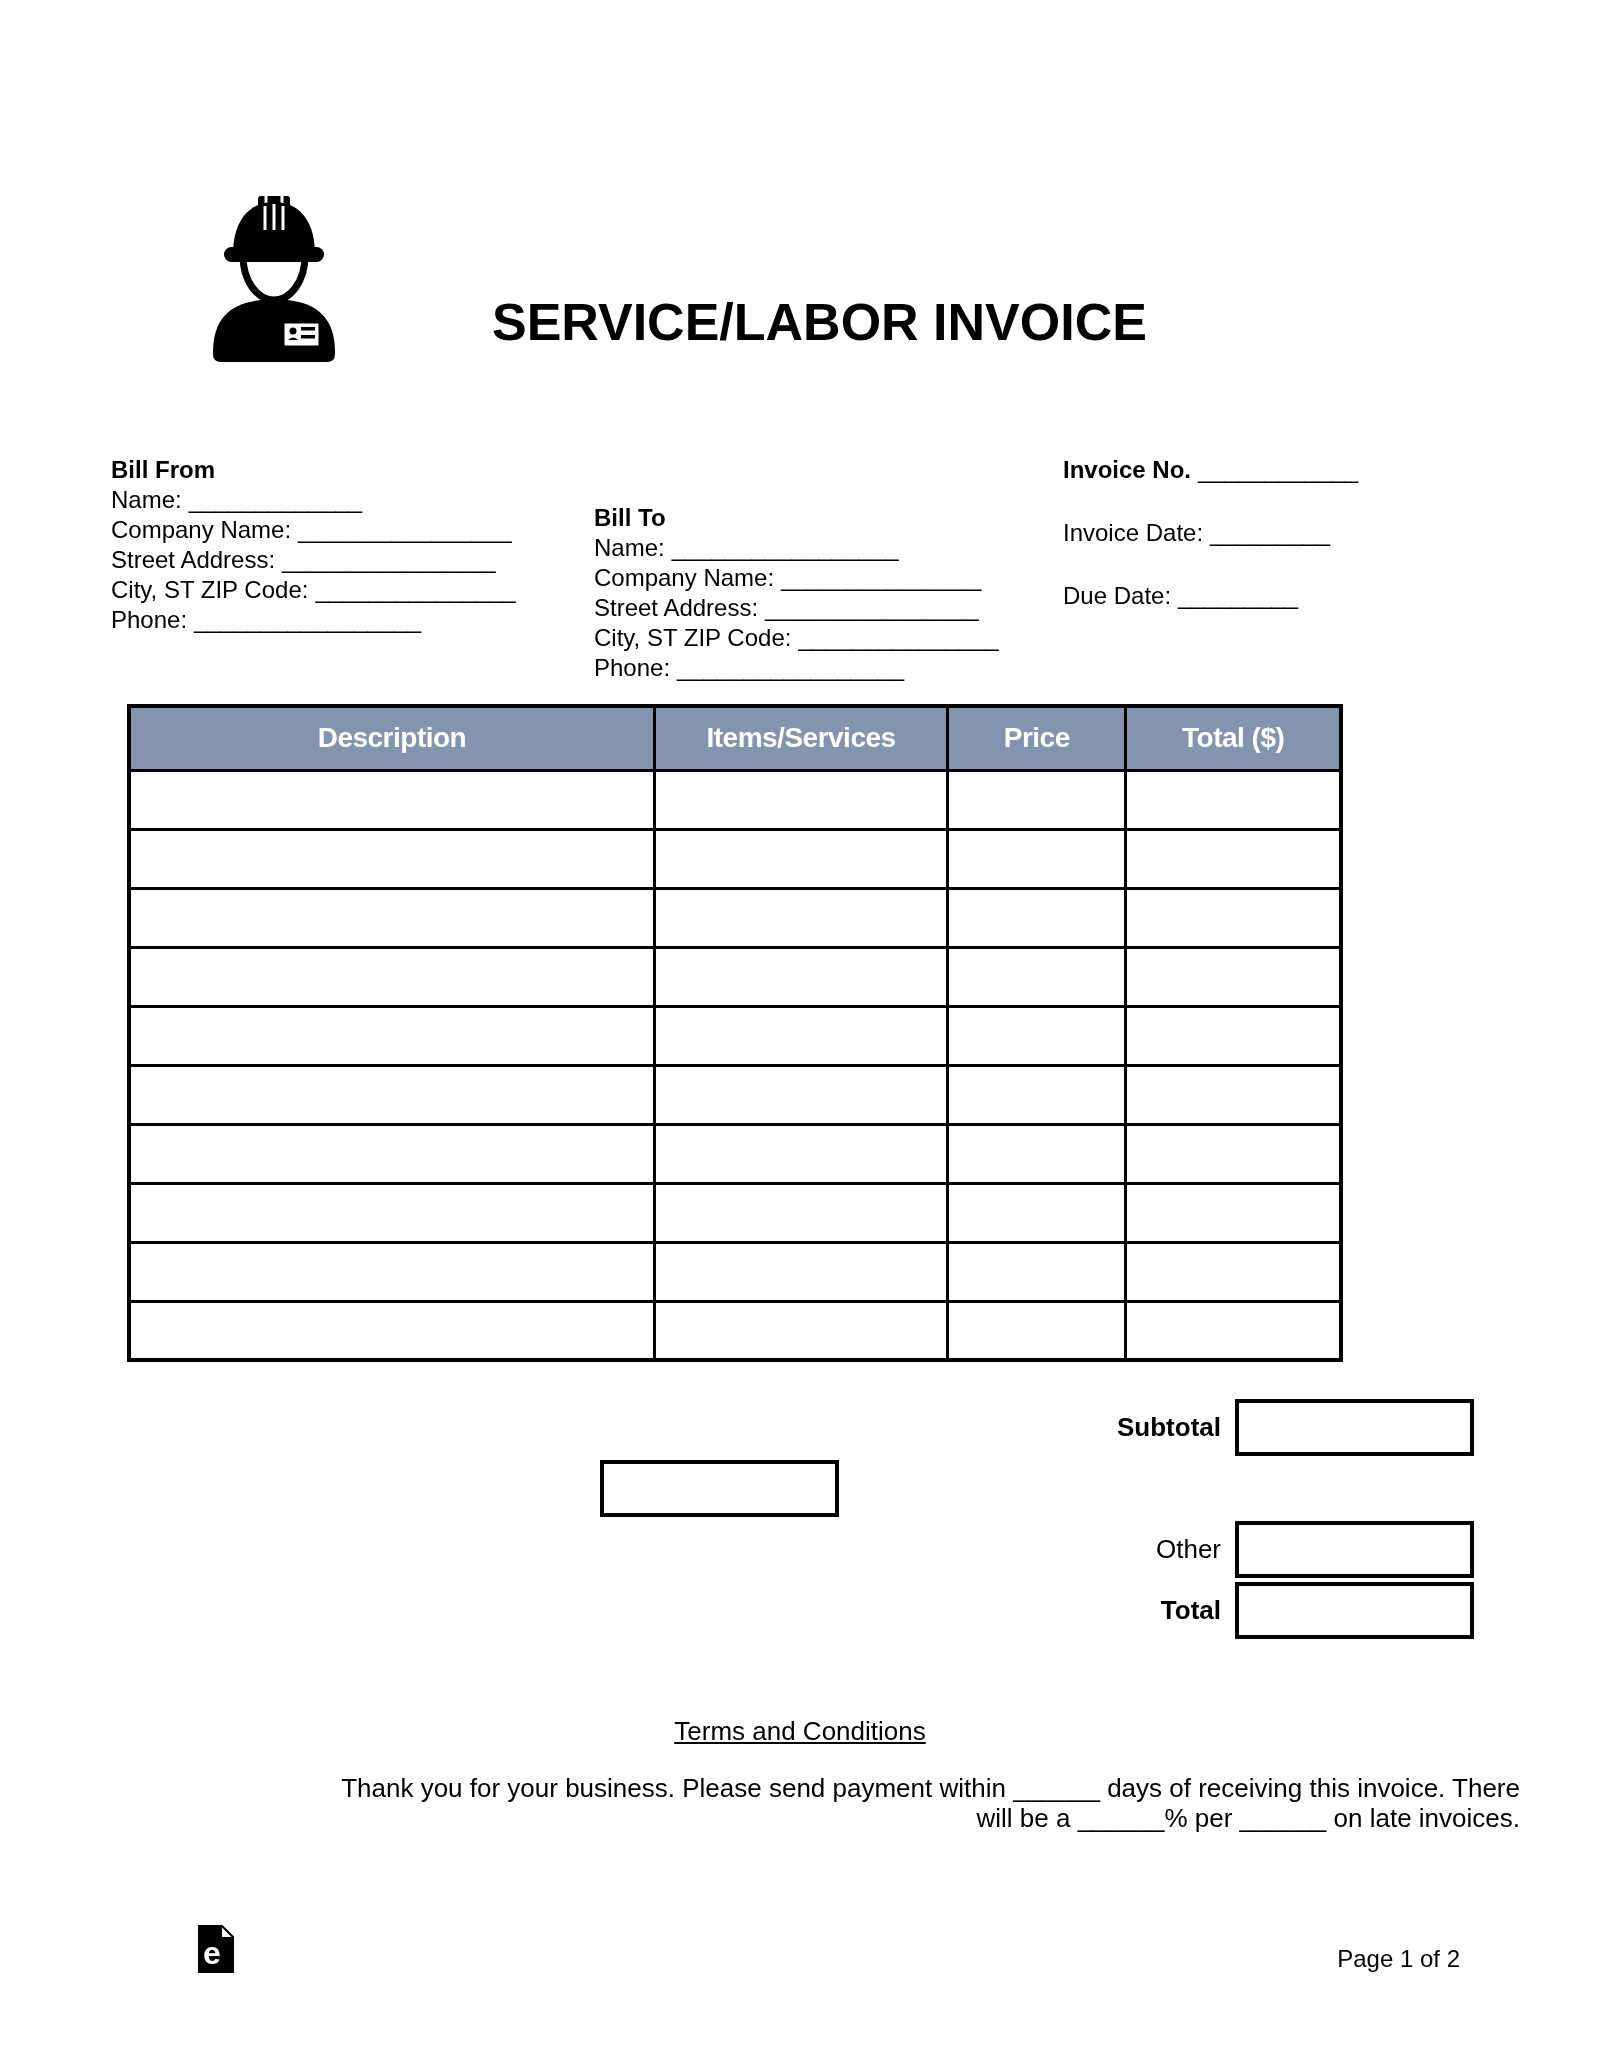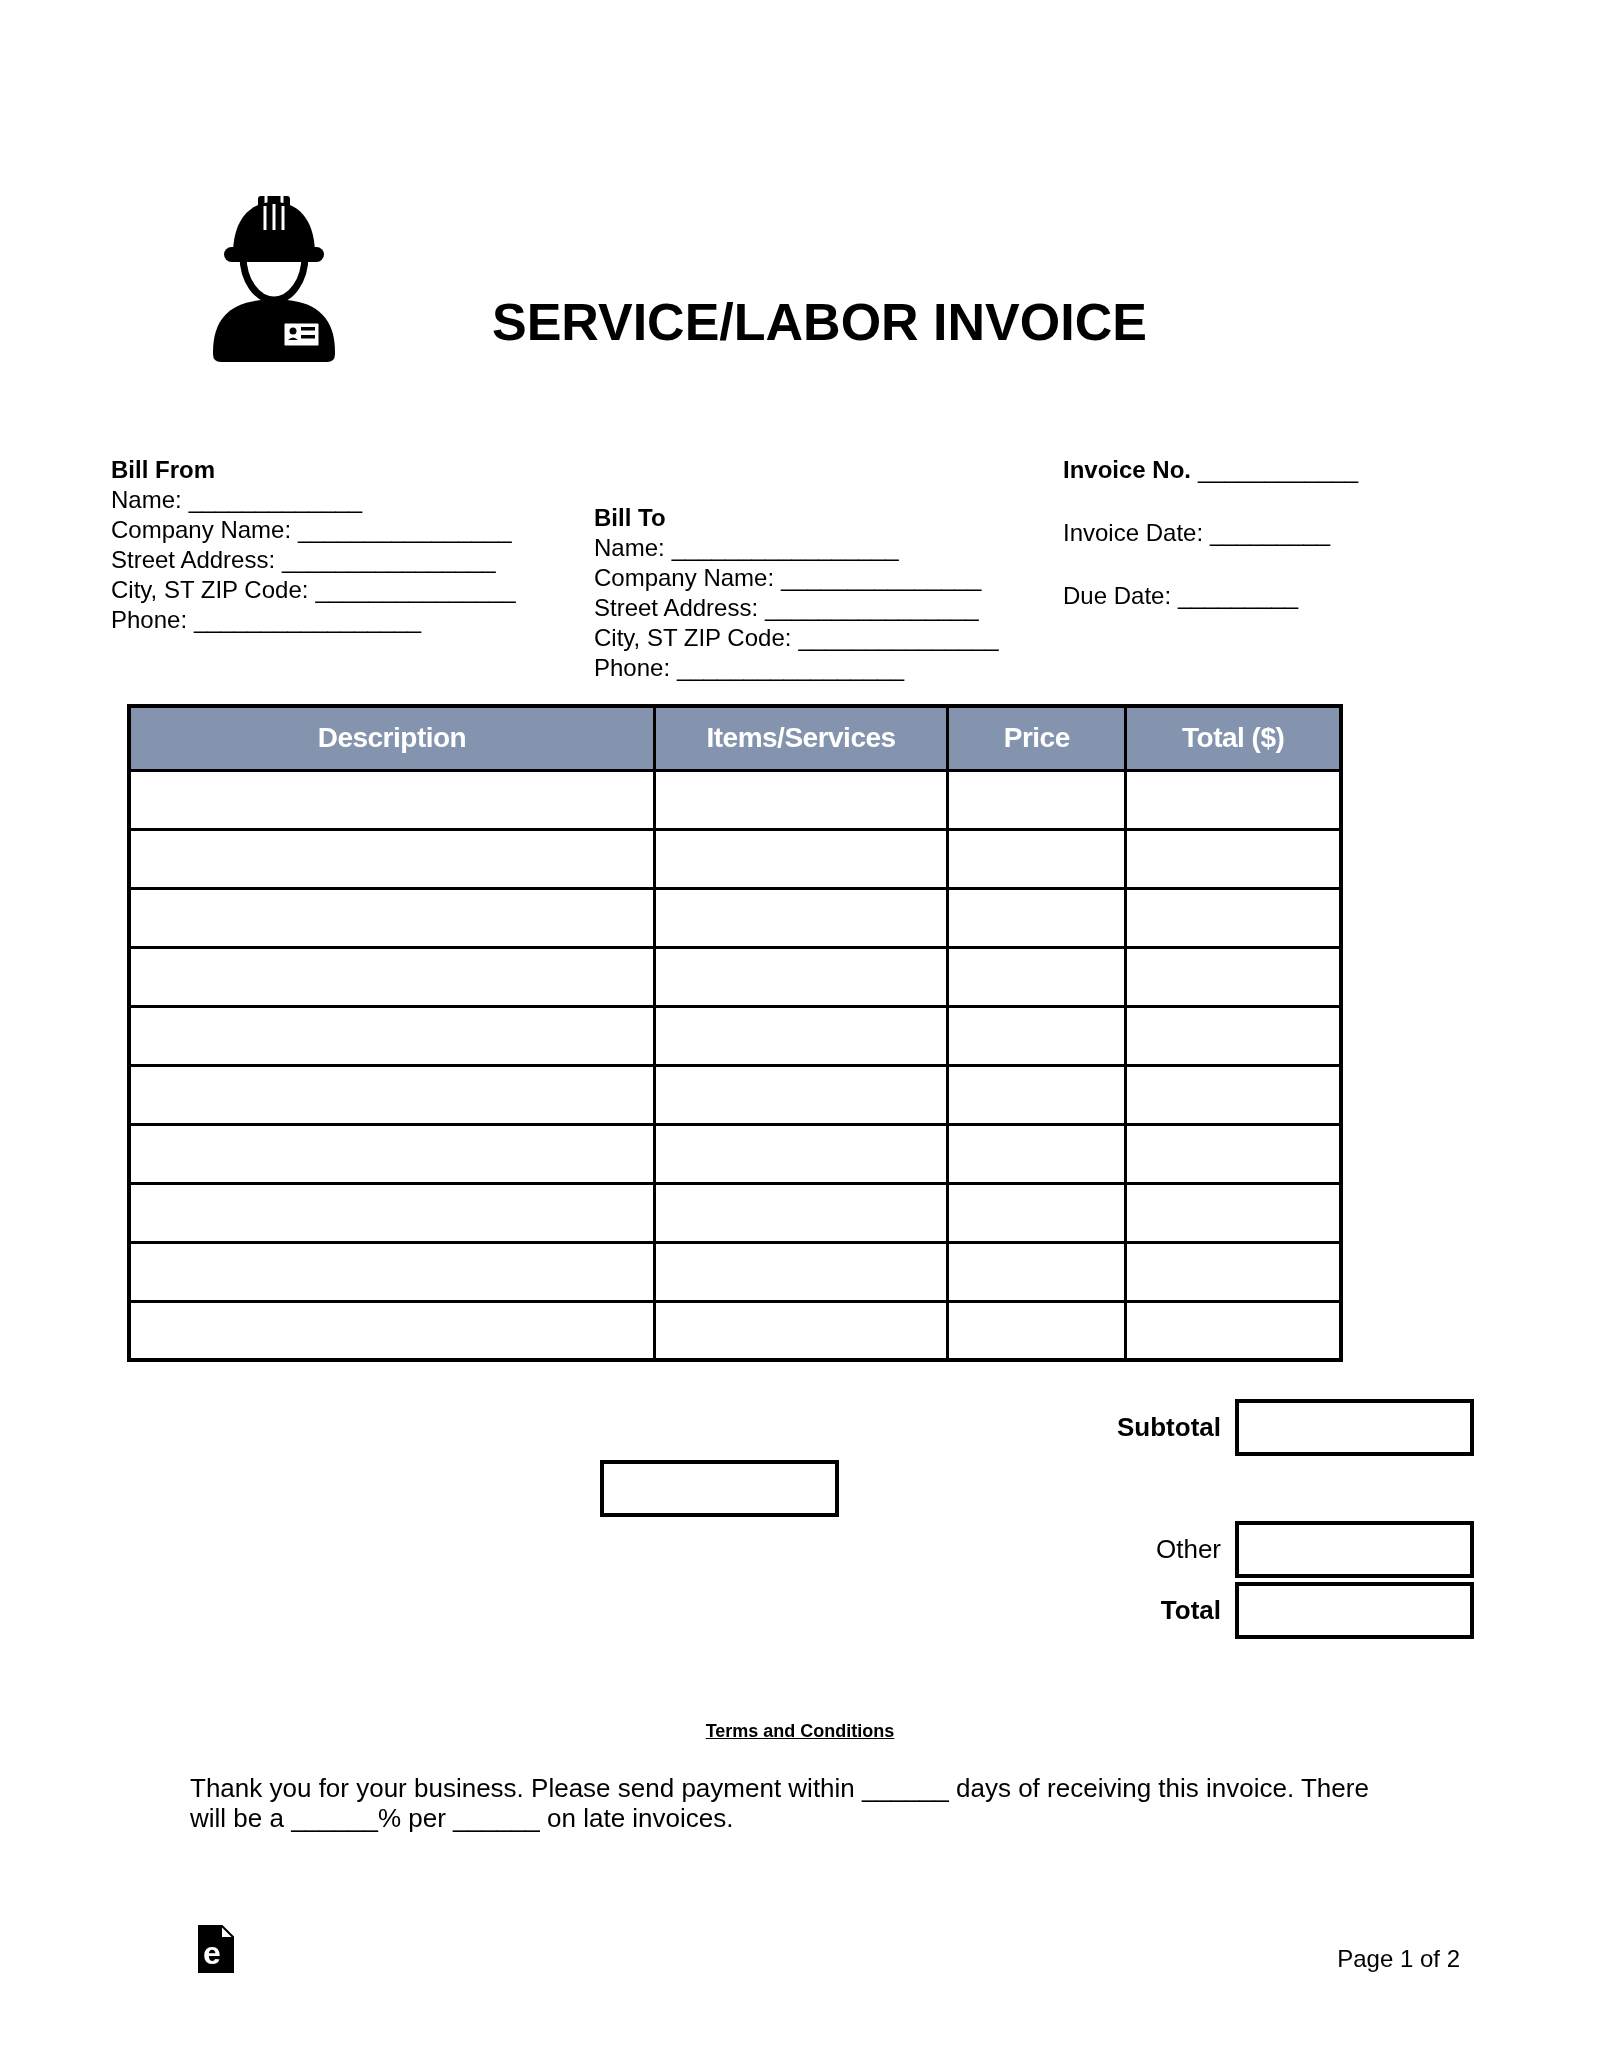--- a/index.html
+++ b/index.html
@@ -54,22 +54,22 @@
   .summary-row { display: flex; height: 57px; margin-bottom: 4px; align-items: stretch; }
   .summary-label {
     flex: 1; text-align: right; padding-right: 14px;
     font-size: 26px; line-height: 57px; white-space: nowrap;
   }
   .summary-row.bold .summary-label { font-weight: bold; }
   .summary-box { width: 239px; border: 4px solid #000; background: #fff; }
 
   
   .terms-heading-wrap { position: absolute; left: 0; top: 1716px; width: 1600px; text-align: center; }
-  .terms-heading { font-size: 18px; font-weight: bold; text-decoration: underline; line-height: 30px; }
-  .terms-body { position: absolute; left: 190px; top: 1773px; width: 1330px; font-size: 26px; line-height: 30px; }
+  .terms-heading { font-size: 26px; font-weight: normal; text-decoration: underline; line-height: 30px; }
+  .terms-body { position: absolute; left: 190px; top: 1773px; width: 1330px; font-size: 26px; line-height: 30px; text-align: right; }
 
   
   .footer-logo { position: absolute; left: 198px; top: 1925px; }
   .page-label { position: absolute; right: 140px; top: 1944px; font-size: 24px; line-height: 30px; }
 </style>
 </head>
 <body>
 
 <div id="page">
 

